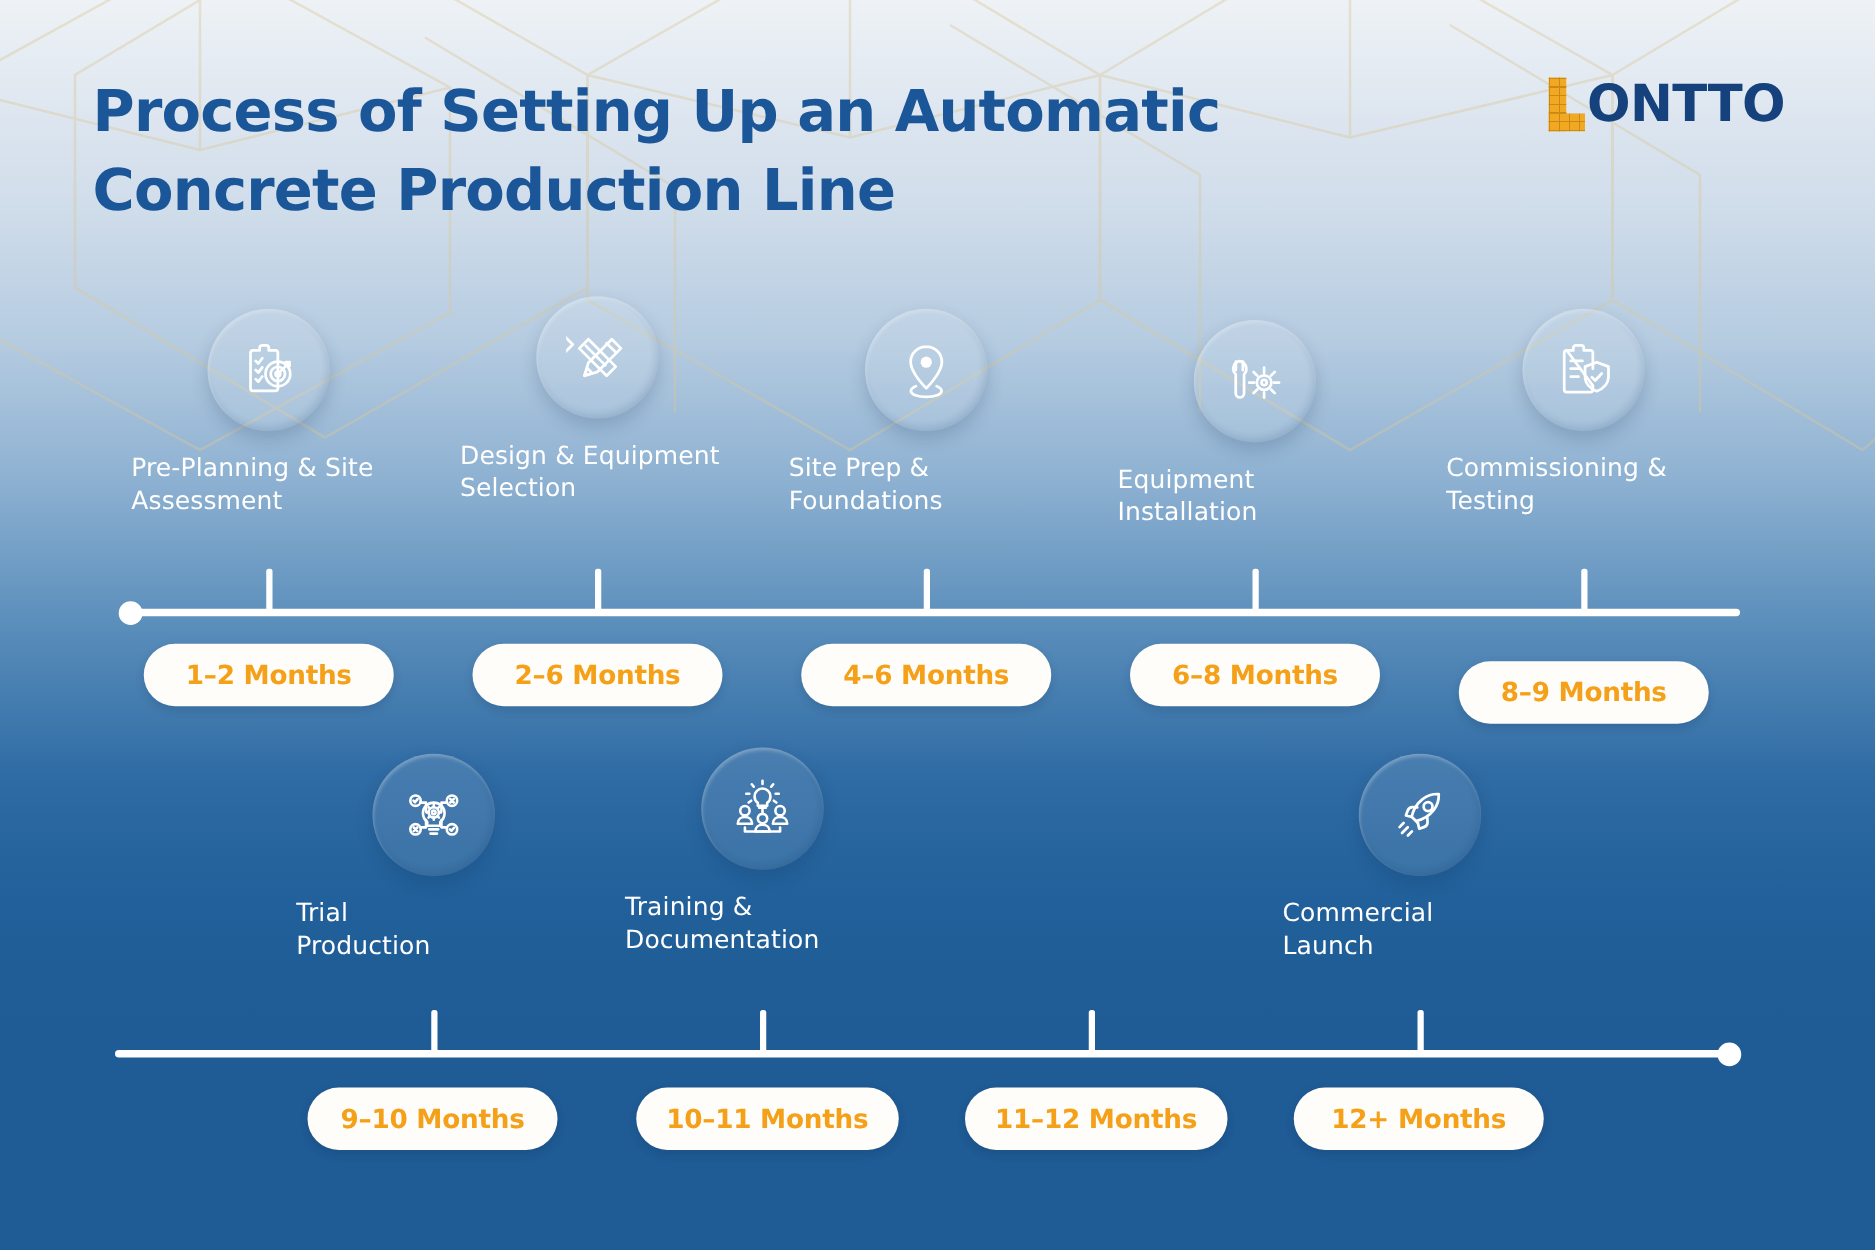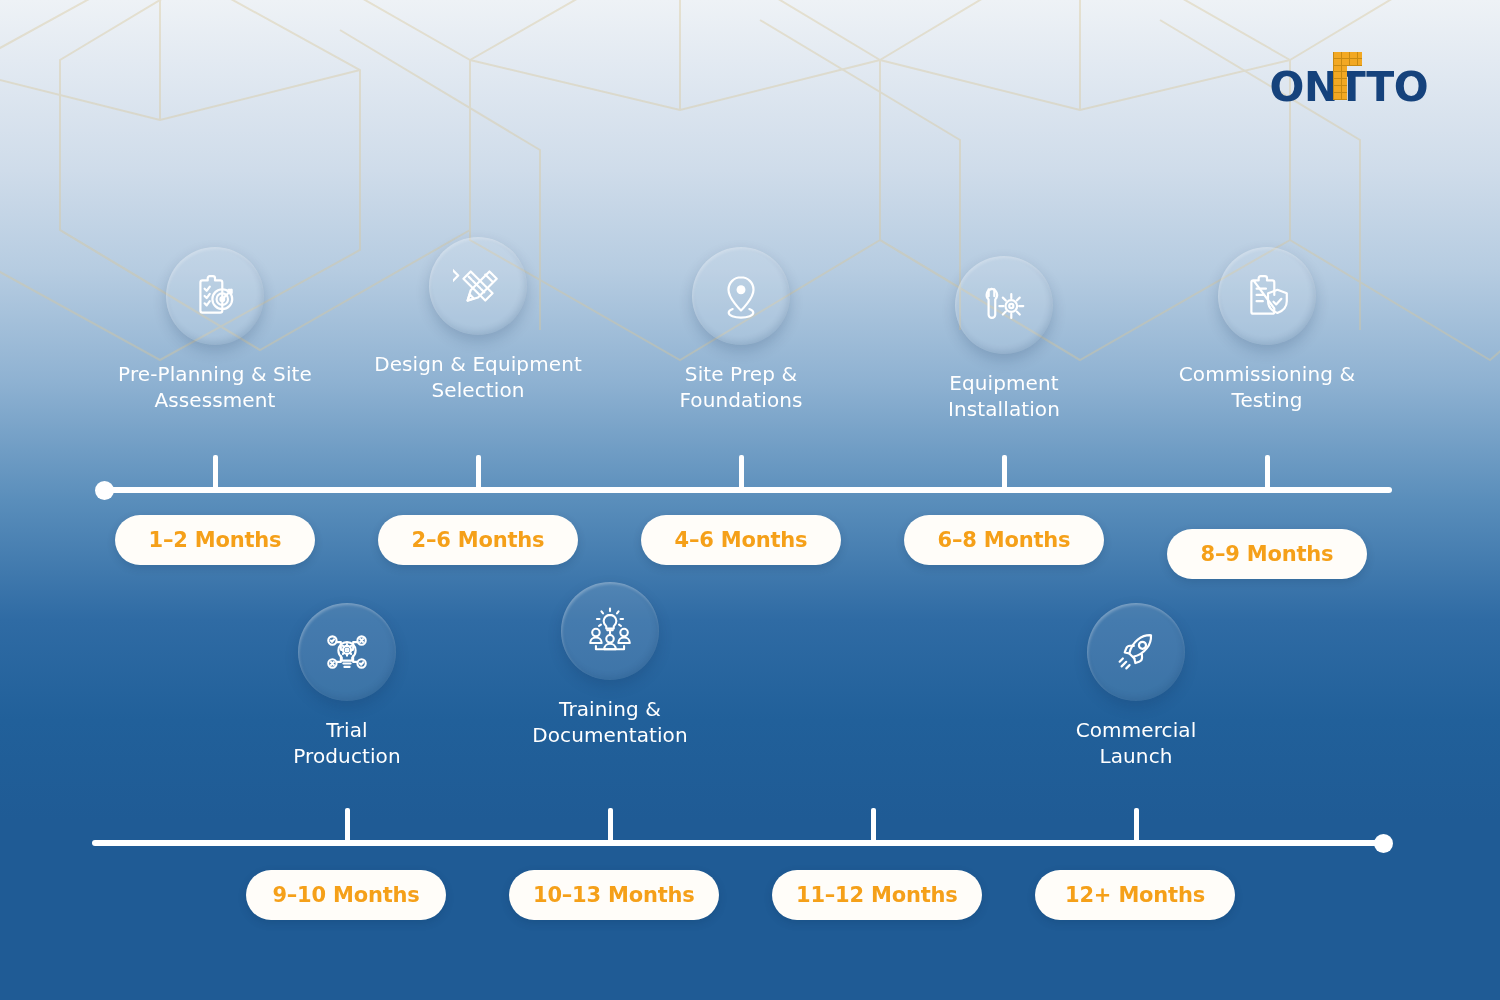--- a/index.html
+++ b/index.html
@@ -59,21 +59,20 @@
     color: #1b5699;
     white-space: pre-line;
   }
   .logo {
     position: absolute;
     right: 72px;
     top: 57px;
     display: flex;
     align-items: center;
     height: 52px;
-    flex-direction: column;
   }
   .logo-l {
     position: relative;
     width: 29px;
     height: 43px;
     margin-right: 2px;
   }
   .logo-l .stem {
     position: absolute;
     left: 0; top: 0;
@@ -98,21 +97,20 @@
     font-size: 41px;
     letter-spacing: -0.5px;
     color: #15427c;
     line-height: 43px;
   }
 
   
   .step {
     position: absolute;
     width: 220px;
-    text-align: center;
   }
   .icon-bubble {
     position: relative;
     width: 98px;
     height: 98px;
     margin: 0 auto;
     border-radius: 50%;
     background: rgba(255,255,255,0.11);
     box-shadow:
       0 6px 14px rgba(10,40,80,0.18),
@@ -193,20 +191,22 @@
       <path d="M880 60 L1080 -60 L1290 60 L1290 240 L1080 360 L880 240 Z"></path>
       <path d="M1080 -60 L1080 110 M880 60 L1080 110 L1290 60"></path>
       <path d="M1290 60 L1490 -60 L1560 0 L1560 300 L1490 360 L1290 240 Z"></path>
       <path d="M340 30 L540 150 L540 330 M760 20 L960 140 L960 330"></path>
       <path d="M1160 20 L1360 140 L1360 330"></path>
       <path d="M60 230 L260 350 M880 240 L1080 360"></path>
     </g>
   </svg>
 
   <div class="header">
+    <div class="title">Process of Setting Up an Automatic
+Concrete Production Line</div>
 
     <div class="logo">
       <span class="logo-l">
         <span class="stem"></span>
           <span class="foot"></span>
       </span>
       <span class="logo-text">ONTTO</span>
     </div>
   </div>
 
@@ -312,21 +312,21 @@
           <path d="M8.6 33.6l2.8 2.8M11.4 33.6l-2.8 2.8"></path>
         <circle cx="38" cy="35" r="4"></circle>
           <path d="M36.4 35l1.2 1.2 2-2.4"></path>
         <path d="M13.8 14.5h4.3v6.5M34.2 14.5h-4.3v6.5M14 33.5h4.1v-5.6M34 33.5h-4.1v-5.6"></path>
       </svg>
     </div>
     <div class="step-label">Trial
 Production</div>
   </div>
 
-  <div class="step" style="left:500px; top:582px;">
+  <div class="step" style="left:500px; top:598px;">
     <div class="icon-bubble">
       <svg viewBox="0 0 48 48" fill="none" stroke="#ffffff" stroke-width="2" stroke-linecap="round" stroke-linejoin="round">
         <path d="M24 8.5c-3.4 0-6.1 2.7-6.1 6 0 2.1 1.1 3.9 2.5 5v2.2h7.2V19.5c1.4-1.1 2.5-2.9 2.5-5 0-3.3-2.7-6-6.1-6z"></path>
         <path d="M21.4 23.2h5.2"></path>
         <path d="M24 2.5v2.4M15.8 5.2l1.5 1.9M32.2 5.2l-1.5 1.9M11.5 12.5h2.4M36.5 12.5h-2.4M13.4 19.2l1.9-1.4M34.6 19.2l-1.9-1.4"></path>
         <circle cx="10.5" cy="25.5" r="3.6"></circle>
         <path d="M5 35.5c0-3.3 2.5-5.2 5.5-5.2s5.5 1.9 5.5 5.2z"></path>
         <circle cx="37.5" cy="25.5" r="3.6"></circle>
         <path d="M32 35.5c0-3.3 2.5-5.2 5.5-5.2s5.5 1.9 5.5 5.2z"></path>
         <circle cx="24" cy="31.5" r="3.6"></circle>
@@ -356,18 +356,18 @@
   <div>
     <div class="axis" style="left:92px; top:840px; width:1300px;">
       <div class="axis-dot" style="right:-1px;"></div>
     </div>
     <div class="tick" style="left:345px; top:808px;"></div>
     <div class="tick" style="left:608px; top:808px;"></div>
     <div class="tick" style="left:871px; top:808px;"></div>
     <div class="tick" style="left:1134px; top:808px;"></div>
 
     <div class="pill" style="left:246px; top:870px;text-align:center;">9–10 Months</div>
-    <div class="pill" style="left:509px; top:870px;">10–13 Months</div>
+    <div class="pill" style="left:509px; top:870px;">10–11 Months</div>
     <div class="pill" style="left:772px; top:870px;">11–12 Months</div>
     <div class="pill" style="left:1035px; top:870px;">12+ Months</div>
   </div>
 
 </div>
 
 </body></html>

